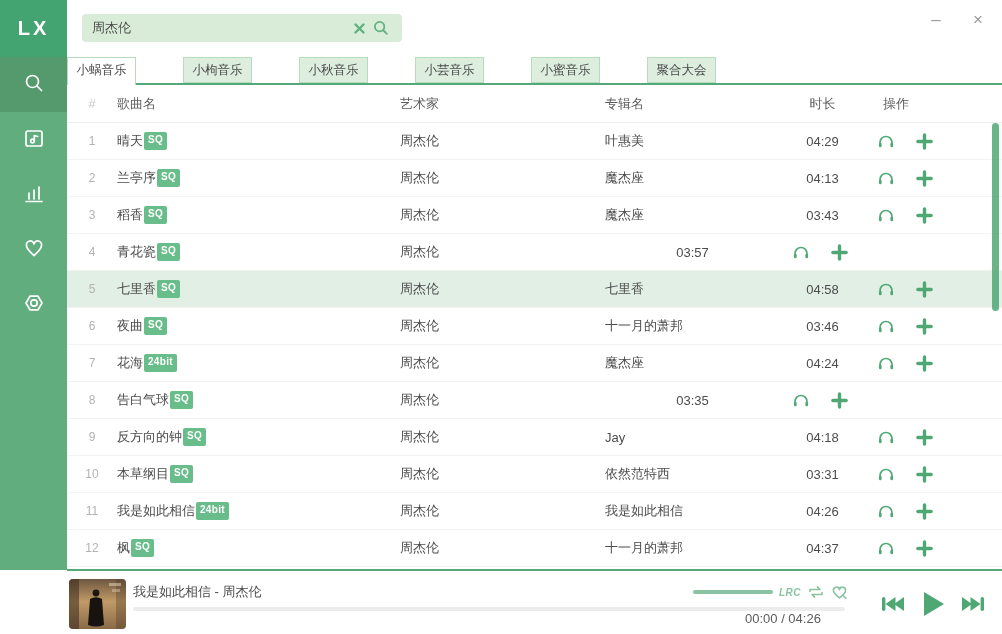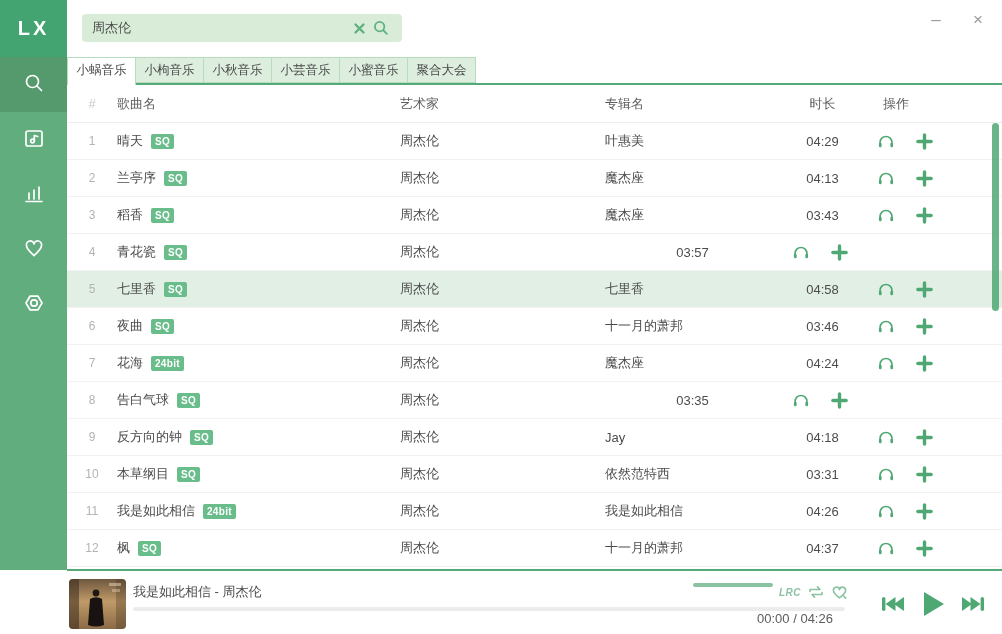--- a/index.html
+++ b/index.html
@@ -23,60 +23,60 @@
                      font-family:"Liberation Sans","DejaVu Sans",sans-serif; }
   .searchbox .sicon { display:flex; align-items:center; justify-content:center; width:22px; height:22px; cursor:pointer; }
   .win-btn { position:absolute; top:8px; width:28px; height:24px; display:flex; align-items:center; justify-content:center;
              color:#9a9a9a; font-size:17px; cursor:pointer; }
   .win-min { right:52px; }
   .win-close { right:10px; }
 
   
   .tabs { position:absolute; left:67px; top:57px; right:0; height:28px; z-index:2; }
   .tabs .underline { position:absolute; left:0; right:0; bottom:0; height:2px; background:var(--underline,#55a877); }
-  .tabs .strip { position:relative; display:flex; height:28px; }
+  .tabs .strip { position:relative; display:flex; height:28px;gap:48px; }
   .tab { width:69px; height:26px; line-height:25px; text-align:center; font-size:12.5px; color:#4a4a4a;
          background:var(--tabbg,#ddeede); border:1px solid var(--tabborder,#b5ddbc); margin-left:-1px; cursor:pointer; z-index:1; }
   .tab:first-child { margin-left:0; }
   .tab.active { background:#fff; height:28px; border-bottom:none; z-index:3; }
 
   
   .table-header { position:absolute; left:67px; top:85px; right:0; height:38px; display:grid;
                   grid-template-columns:50px 283px 205px 175px 85px 1fr; align-items:center;
                   font-size:13px; color:#5c5c5c; border-bottom:1px solid #eee; background:#fff; }
   .table-header .col-index { text-align:center; color:#c7c7c7; }
   .table-header .col-duration { text-align:center; }
   .table-header .col-ops { padding-left:18px; }
   .rows { position:absolute; left:67px; top:123px; right:0; height:444px; overflow:hidden; background:#fff; }
   .row { height:37px; display:grid; grid-template-columns:50px 283px 205px 175px 85px 1fr; align-items:center;
          border-bottom:1px solid #f2f2f2; font-size:13px; color:#4c4c4c; cursor:pointer; }
   .row.highlighted { background:var(--highlight,#e1efe4); }
   .cell-index { text-align:center; color:#b3b3b3; font-size:12px; }
-  .cell-song { display:flex; align-items:center; gap:8px; overflow:hidden; white-space:nowrap; }
+  .cell-song { display:flex; gap:1px; overflow:hidden; white-space:nowrap; }
   .badge { background:var(--badge,#68bd8a); color:#fff; font-size:10px; font-weight:bold; line-height:1;
            padding:3px 4px 2px; border-radius:2px; letter-spacing:.3px; }
   .cell-duration { text-align:center; color:#4c4c4c; }
   .cell-ops { display:flex; align-items:center; gap:16px; padding-left:10px; }
   .op-btn { width:22px; height:22px; display:flex; align-items:center; justify-content:center; cursor:pointer; }
 
   
   .scroll-thumb { position:absolute; right:3px; top:123px; width:7px; height:188px; border-radius:4px;
                   background:var(--accent,#4fa873); opacity:.85; z-index:4; cursor:pointer; }
 
   
   .player { position:absolute; left:67px; right:0; bottom:0; height:65px; background:#fff;
             border-top:2px solid var(--underline,#55a877); }
   .cover { position:absolute; left:2px; top:8px; width:57px; height:50px; border-radius:4px; overflow:hidden; cursor:pointer; }
   .song-title { position:absolute; left:66px; top:12px; font-size:13px; color:#4c4c4c; }
   .progress { position:absolute; left:66px; top:36px; width:712px; height:4px; border-radius:2px; background:#ececec; cursor:pointer; }
-  .vol-row { position:absolute; right:154px; top:12px; display:flex; gap:6px; height:18px; }
+  .vol-row { position:absolute; right:154px; top:12px; display:flex; align-items:center; gap:6px; height:18px; }
   .vol-line { width:80px; height:4px; border-radius:2px; background:var(--accent-soft,#8ac3a2); cursor:pointer; }
   .mini-icon { display:flex; align-items:center; justify-content:center; cursor:pointer; height:18px; }
   .lrc-text { font-size:10px; font-weight:bold; color:var(--accent-soft,#8ac3a2); font-style:italic; letter-spacing:.5px; }
-  .time { position:absolute; right:157px; top:40px; width:100px; text-align:center; font-size:13px; color:#5c5c5c; }
+  .time { position:absolute; right:157px; top:40px; width:100px; text-align:left; font-size:13px; color:#5c5c5c; }
   .controls { position:absolute; right:16px; top:0; height:65px; display:flex; align-items:center; gap:14px; }
   .ctrl { display:flex; align-items:center; justify-content:center; cursor:pointer; }
   .ctrl svg { fill:var(--accent,#4fa873); }
 </style>
 </head>
 <body>
 
 <div class="window">
 
   <div class="sidebar">

